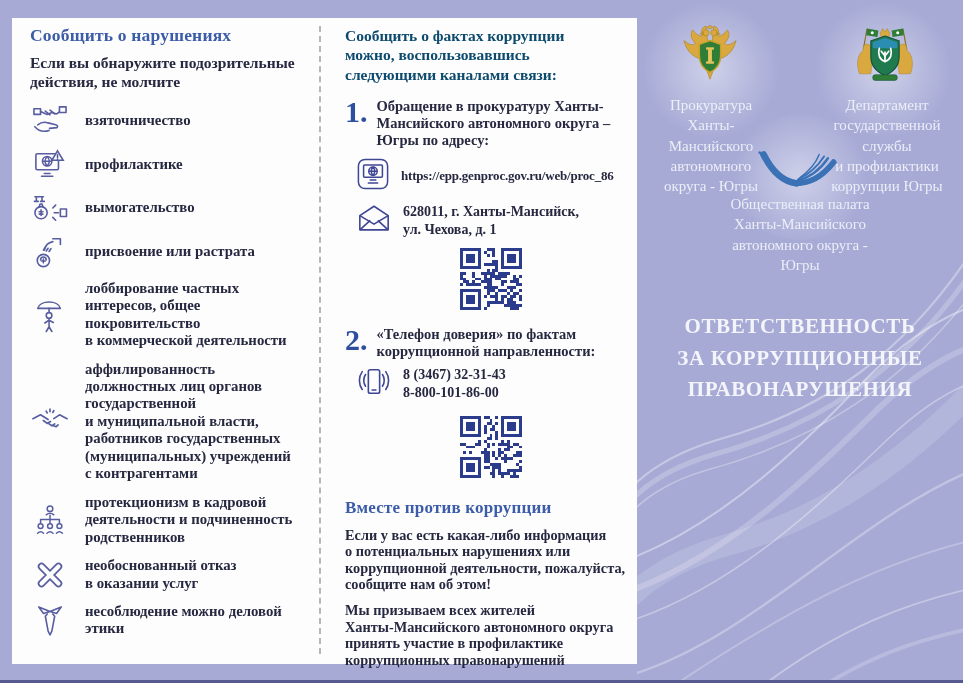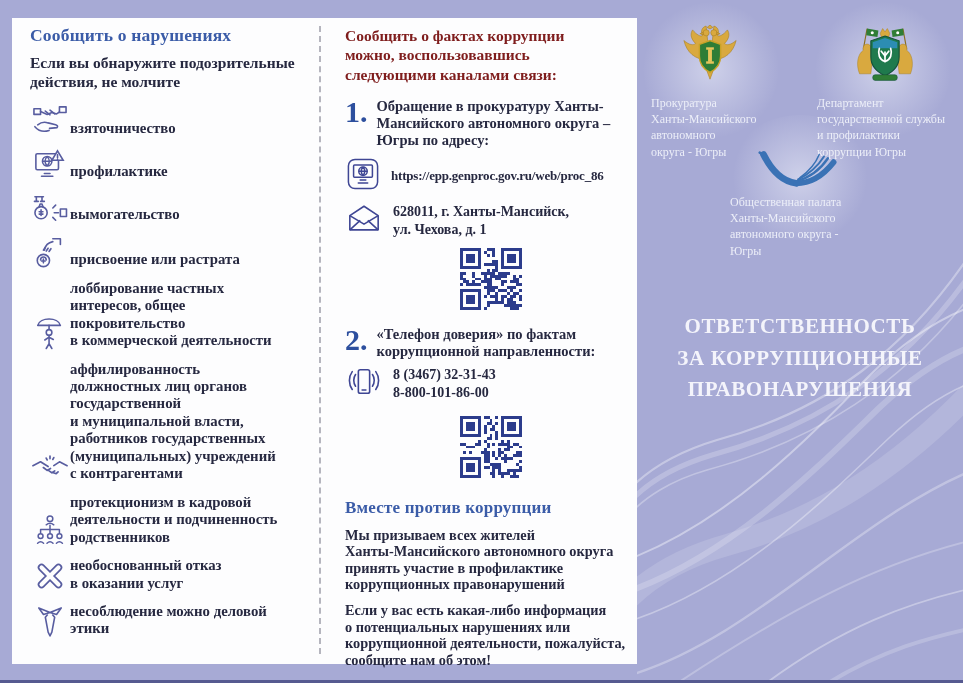--- a/index.html
+++ b/index.html
@@ -8,44 +8,44 @@
         overflow:hidden;font-family:"Liberation Serif","DejaVu Serif",serif}
   .white-area{position:absolute;left:12px;top:18px;width:625px;height:646px;background:#fdfdfe}
   .fold-line{position:absolute;left:319px;top:26px;height:628px;border-left:2px dashed #b5b5be}
   .bottom-line{position:absolute;left:0;bottom:0;width:100%;height:3px;background:#565a90}
 
   
   .left-col{position:absolute;left:30px;top:25px;width:286px;color:#262840}
   .h-blue{color:#3b5ca8;font-size:17.5px;font-weight:bold;letter-spacing:.2px}
   .intro{margin-top:7px;font-size:15.5px;font-weight:bold;line-height:1.25;white-space:pre-line}
   .vlist{margin-top:12px;display:flex;flex-direction:column;gap:11px}
-  .vrow{display:flex;align-items:flex-end;}
+  .vrow{display:flex;align-items:center;gap:15px}
   .vicon{width:40px;min-width:40px;display:flex;justify-content:center;align-items:center}
   .vlabel{font-size:14.8px;font-weight:bold;line-height:1.18;white-space:pre-line}
 
   
   .mid-col{position:absolute;left:345px;top:26px;width:291px;color:#262840}
-  .m-head{color:#7f1d1d;font-size:15.5px;font-weight:bold;line-height:1.25;white-space:pre-line}
+  .m-head{color:#0c4a6e;font-size:15.5px;font-weight:bold;line-height:1.25;white-space:pre-line}
   .numitem{display:flex;gap:9px;margin-top:12px;align-items:flex-start}
   .num{color:#2d4f9e;font-size:30px;font-weight:bold;line-height:1.05}
   .numtxt{font-size:14.5px;font-weight:bold;line-height:1.17;white-space:pre-line;padding-top:2px}
-  .chan{display:flex;align-items:center;gap:12px;margin-top:9px;margin-left:2px}
+  .chan{display:flex;align-items:center;gap:12px;margin-top:9px;margin-left:12px}
   .chantxt{font-size:14px;font-weight:bold;line-height:1.28;white-space:pre-line}
   .chantxt.url{font-size:13px;letter-spacing:-.2px}
   .qr{width:62px;height:62px;margin:9px auto 0}
   .qr2{margin-top:14px}
   .m-foot-head{margin-top:20px}
   .para{margin-top:9px;font-size:14.3px;font-weight:bold;line-height:1.16;white-space:pre-line}
 
   
   .right-col{position:absolute;left:637px;top:0;width:326px;height:683px}
   .glow{position:absolute;border-radius:50%;
         background:radial-gradient(circle,rgba(238,240,250,.55),rgba(238,240,250,0) 70%)}
   .emb{position:absolute}
-  .org{position:absolute;font-size:12px;line-height:1.35;
+  .org{position:absolute;font-size:15px;line-height:1.35;text-align:center;
        white-space:pre-line;color:#eceef8}
   .main-title{position:absolute;top:311px;left:0;width:100%;text-align:center;color:#f4f4fb;
        font-weight:bold;font-size:21px;line-height:1.5;letter-spacing:.6px;white-space:pre-line}
   .waves{position:absolute;inset:0;pointer-events:none}
 </style>
 </head>
 <body>
 
 <div class="page">
   <div class="white-area"></div>
@@ -509,28 +509,28 @@
           <rect x="64" y="76" width="4" height="4"></rect>
           <rect x="72" y="76" width="4" height="4"></rect>
           <rect x="44" y="80" width="4" height="4"></rect>
           <rect x="56" y="80" width="4" height="4"></rect>
           <rect x="68" y="80" width="4" height="4"></rect>
           <rect x="72" y="80" width="4" height="4"></rect>
           <rect x="76" y="80" width="4" height="4"></rect>
         </svg></div>
 
     <div class="h-blue m-foot-head" style="font-size:17px">Вместе против коррупции</div>
+    <div class="para">Если у вас есть какая-либо информация
+о потенциальных нарушениях или
+коррупционной деятельности, пожалуйста,
+сообщите нам об этом!</div>
     <div class="para">Мы призываем всех жителей
 Ханты-Мансийского автономного округа
 принять участие в профилактике
 коррупционных правонарушений</div>
-    <div class="para">Если у вас есть какая-либо информация
-о потенциальных нарушениях или
-коррупционной деятельности, пожалуйста,
-сообщите нам об этом!</div>
   </div>
 
   <div class="right-col">
     <div class="glow" style="left:6px;top:0px;width:136px;height:140px"></div>
     <div class="glow" style="left:178px;top:0px;width:136px;height:140px"></div>
     <div class="glow" style="left:90px;top:115px;width:146px;height:125px"></div>
 
     <svg class="waves" viewBox="0 0 326 683">
       <g fill="none" stroke="#ffffff">
         <path d="M336 390 C260 470 180 520 90 545 C50 556 15 575 -10 600" stroke-opacity=".14" stroke-width="22"></path>

